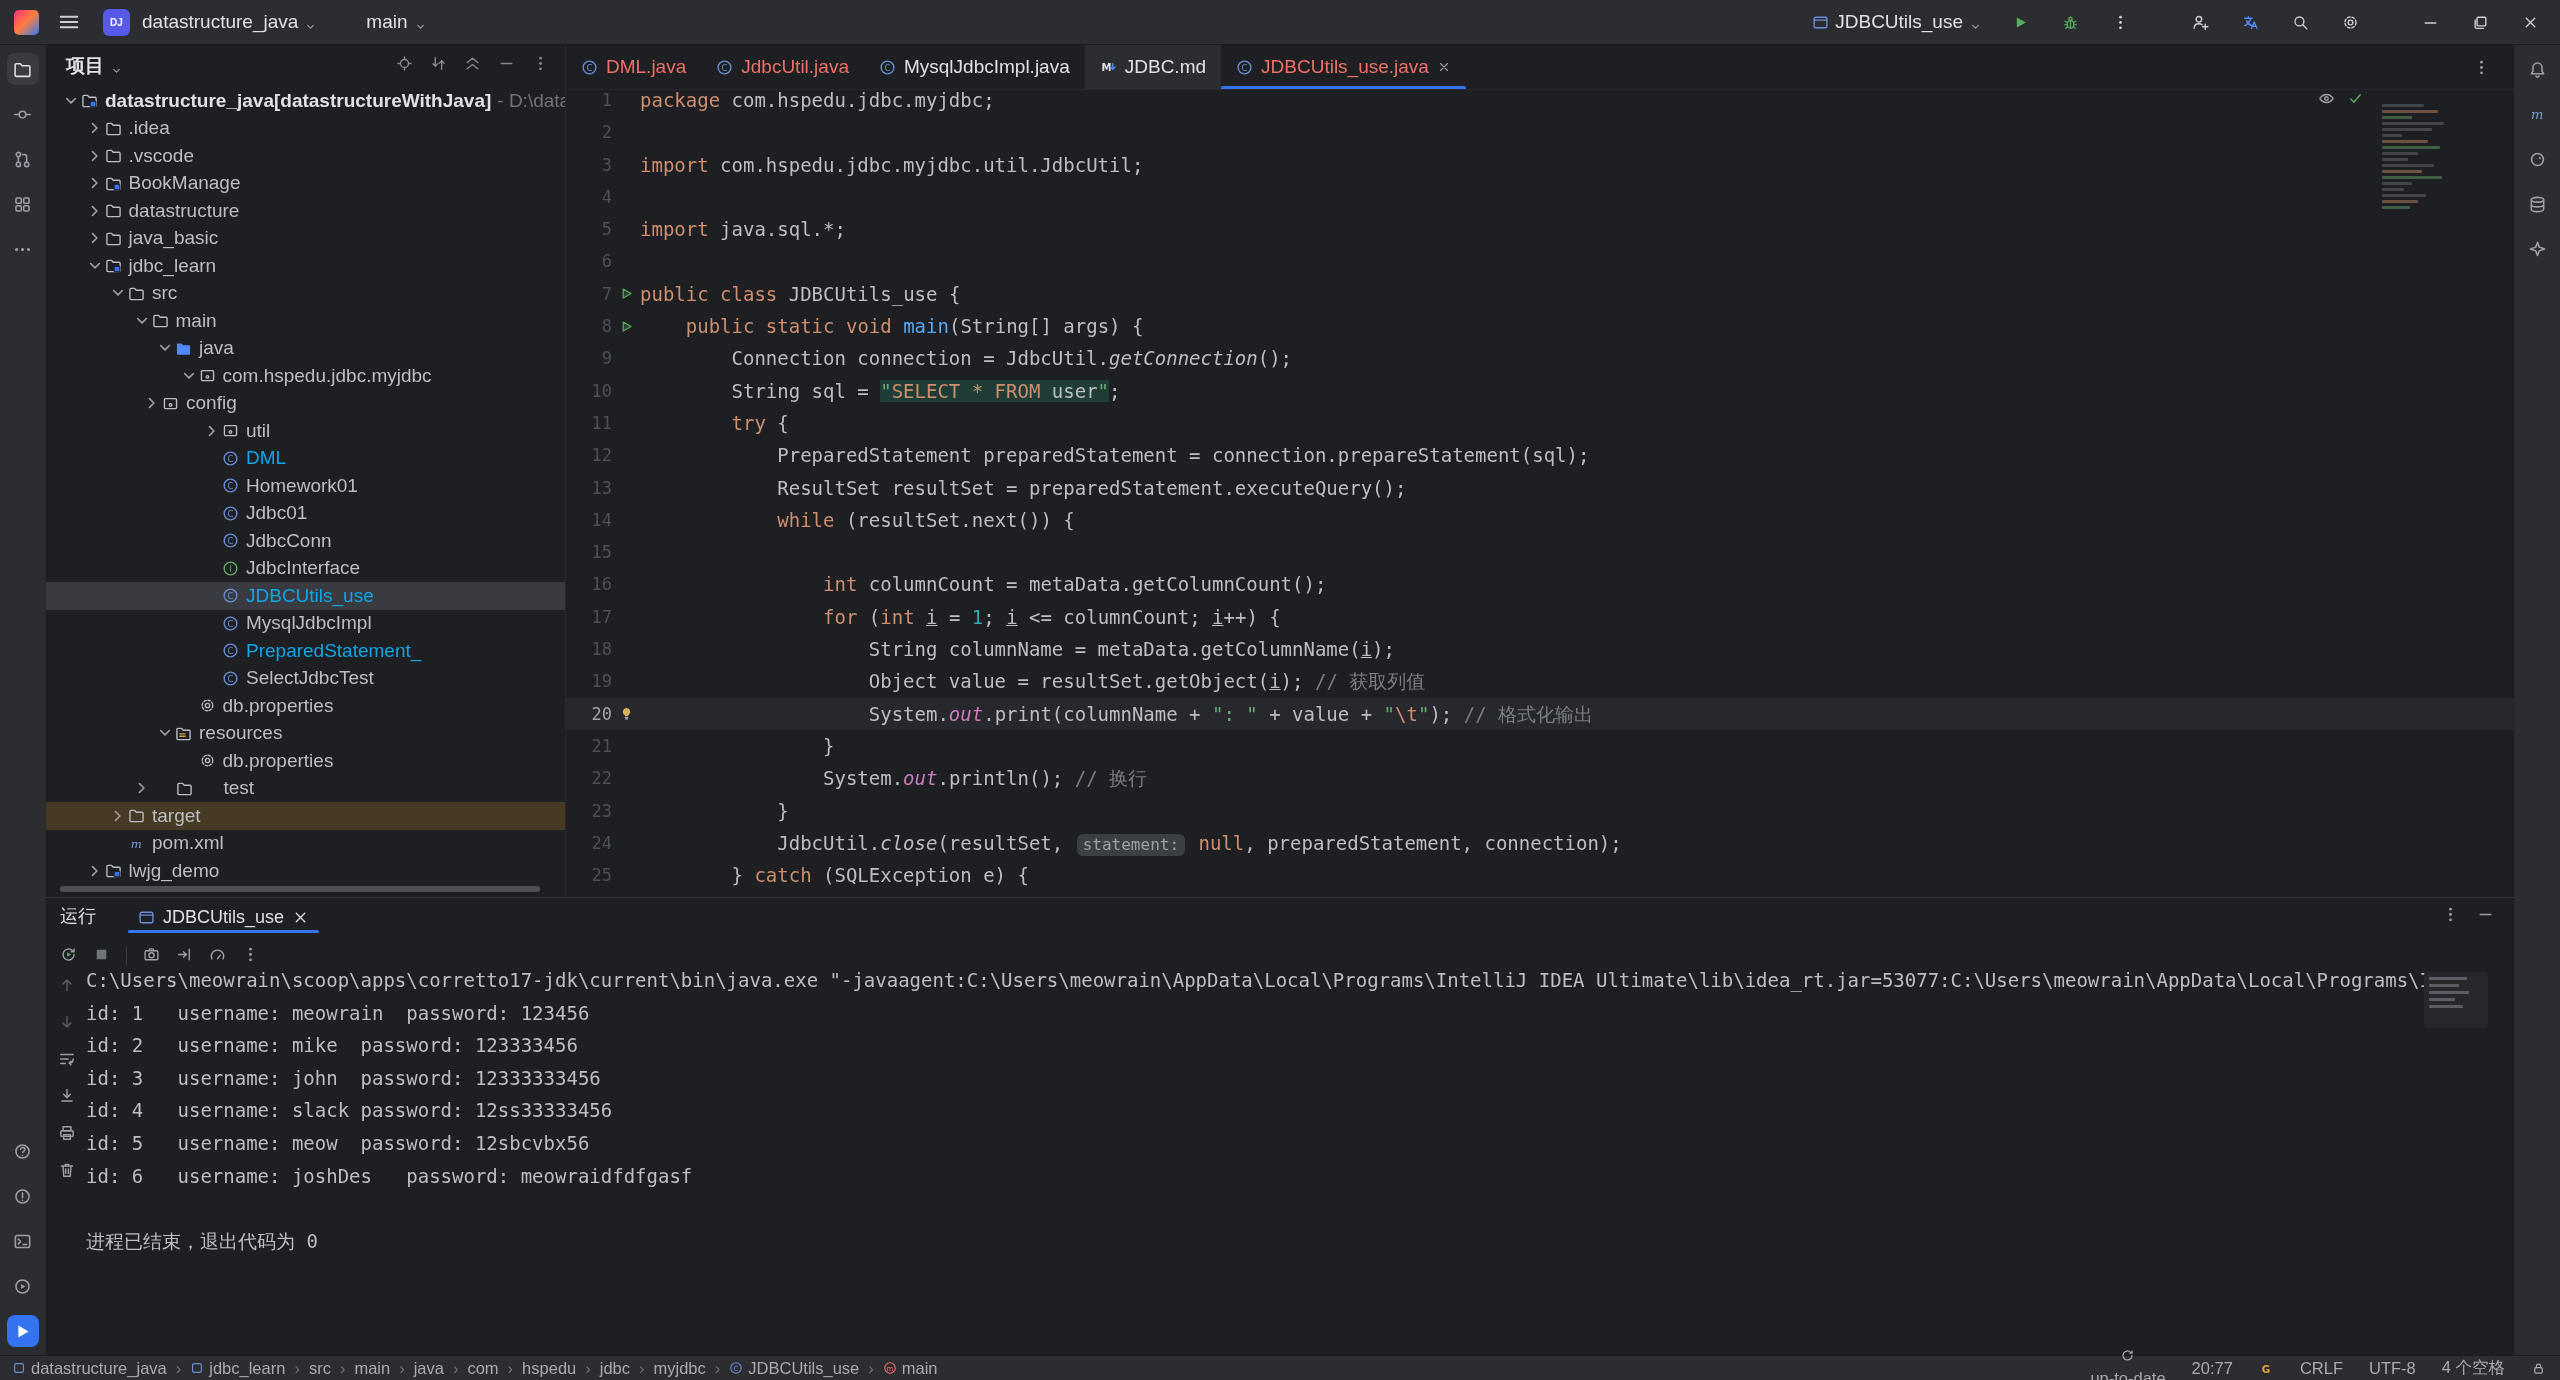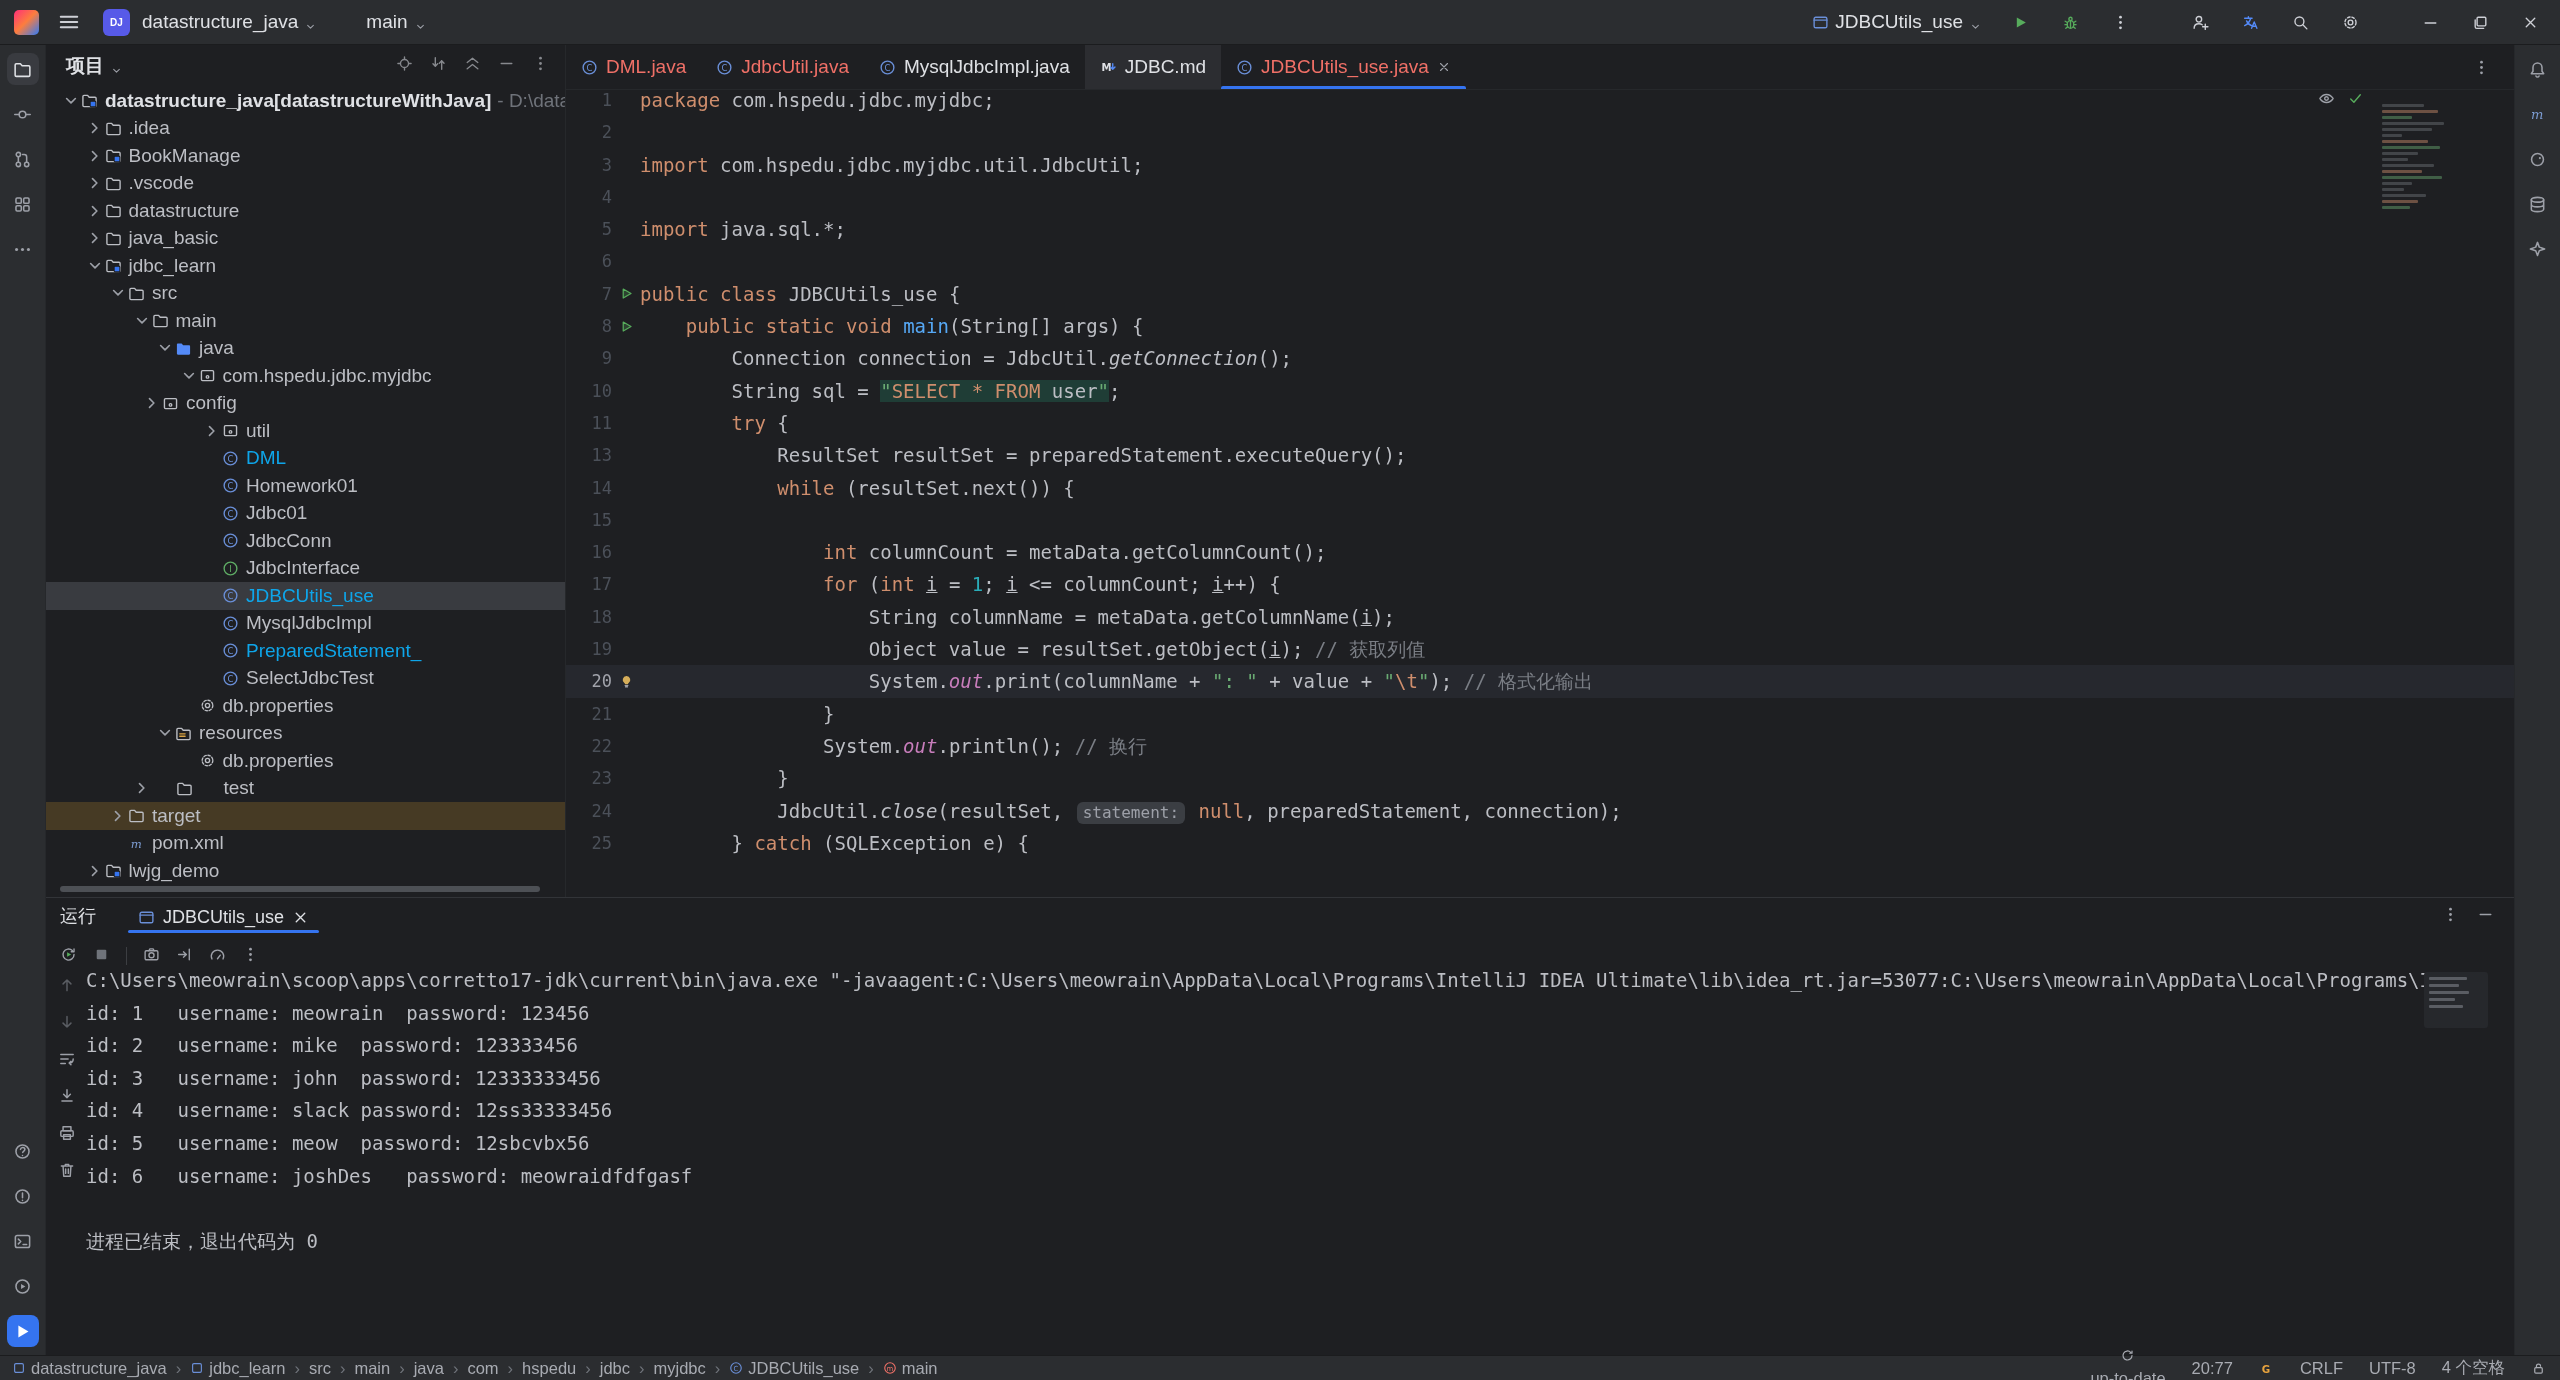--- a/index.html
+++ b/index.html
@@ -388,37 +388,37 @@
       </div>
       <div class="tree-row" style="padding-left: 38.5px;">
         <span class="tchev">
           <svg viewBox="0 0 16 16" fill="none" stroke="currentColor" stroke-width="1.3" stroke-linecap="round" stroke-linejoin="round">
             <path d="M6 4.5L9.5 8 6 11.5"></path>
           </svg>
         </span>
         <span class="ic">
           <svg viewBox="0 0 16 16" fill="none" stroke="currentColor" stroke-width="1.3" stroke-linecap="round" stroke-linejoin="round">
             <path d="M1.8 4.2c0-.6.4-1 1-1h3.4l1.5 1.7h5.5c.6 0 1 .4 1 1v6.9c0 .6-.4 1-1 1H2.8c-.6 0-1-.4-1-1z"></path>
+          </svg>
+        </span>
+        <span>.vscode</span>
+      </div>
+      <div class="tree-row" style="padding-left: 38.5px;">
+        <span class="tchev">
+          <svg viewBox="0 0 16 16" fill="none" stroke="currentColor" stroke-width="1.3" stroke-linecap="round" stroke-linejoin="round">
+            <path d="M6 4.5L9.5 8 6 11.5"></path>
+          </svg>
+        </span>
+        <span class="ic">
+          <svg viewBox="0 0 16 16" fill="none" stroke="currentColor" stroke-width="1.3" stroke-linecap="round" stroke-linejoin="round">
+            <path d="M1.8 4.2c0-.6.4-1 1-1h3.4l1.5 1.7h5.5c.6 0 1 .4 1 1v6.9c0 .6-.4 1-1 1H2.8c-.6 0-1-.4-1-1z"></path>
             <rect x="8.6" y="8.6" width="5.4" height="5.4" rx="1" fill="#3574f0" stroke="#1e1f22" stroke-width="1"></rect>
           </svg>
         </span>
         <span>BookManage</span>
-      </div>
-      <div class="tree-row" style="padding-left: 38.5px;">
-        <span class="tchev">
-          <svg viewBox="0 0 16 16" fill="none" stroke="currentColor" stroke-width="1.3" stroke-linecap="round" stroke-linejoin="round">
-            <path d="M6 4.5L9.5 8 6 11.5"></path>
-          </svg>
-        </span>
-        <span class="ic">
-          <svg viewBox="0 0 16 16" fill="none" stroke="currentColor" stroke-width="1.3" stroke-linecap="round" stroke-linejoin="round">
-            <path d="M1.8 4.2c0-.6.4-1 1-1h3.4l1.5 1.7h5.5c.6 0 1 .4 1 1v6.9c0 .6-.4 1-1 1H2.8c-.6 0-1-.4-1-1z"></path>
-          </svg>
-        </span>
-        <span>.vscode</span>
       </div>
       <div class="tree-row" style="padding-left: 38.5px;">
         <span class="tchev">
           <svg viewBox="0 0 16 16" fill="none" stroke="currentColor" stroke-width="1.3" stroke-linecap="round" stroke-linejoin="round">
             <path d="M6 4.5L9.5 8 6 11.5"></path>
           </svg>
         </span>
         <span class="ic">
           <svg viewBox="0 0 16 16" fill="none" stroke="currentColor" stroke-width="1.3" stroke-linecap="round" stroke-linejoin="round">
             <path d="M1.8 4.2c0-.6.4-1 1-1h3.4l1.5 1.7h5.5c.6 0 1 .4 1 1v6.9c0 .6-.4 1-1 1H2.8c-.6 0-1-.4-1-1z"></path>
@@ -867,20 +867,25 @@
       </div>
       <div class="crow">
         <span class="lnum">10</span>
         <span class="gslot"></span>
         <span class="ctext"><span class="tk-d">        String sql = </span><span class="tk-sqs">"</span><span class="tk-sqk">SELECT * FROM</span><span class="tk-sqd"> user</span><span class="tk-sqs">"</span><span class="tk-d">;</span></span>
       </div>
       <div class="crow">
         <span class="lnum">11</span>
         <span class="gslot"></span>
         <span class="ctext"><span class="tk-d">        </span><span class="tk-k">try</span><span class="tk-d"> {</span></span>
+      </div>
+      <div class="crow">
+        <span class="lnum">12</span>
+        <span class="gslot"></span>
+        <span class="ctext"><span class="tk-d">            PreparedStatement preparedStatement = connection.prepareStatement(sql);</span></span>
       </div>
       <div class="crow">
         <span class="lnum">13</span>
         <span class="gslot"></span>
         <span class="ctext"><span class="tk-d">            ResultSet resultSet = preparedStatement.executeQuery();</span></span>
       </div>
       <div class="crow">
         <span class="lnum">14</span>
         <span class="gslot"></span>
         <span class="ctext"><span class="tk-d">            </span><span class="tk-k">while</span><span class="tk-d"> (resultSet.next()) {</span></span>

